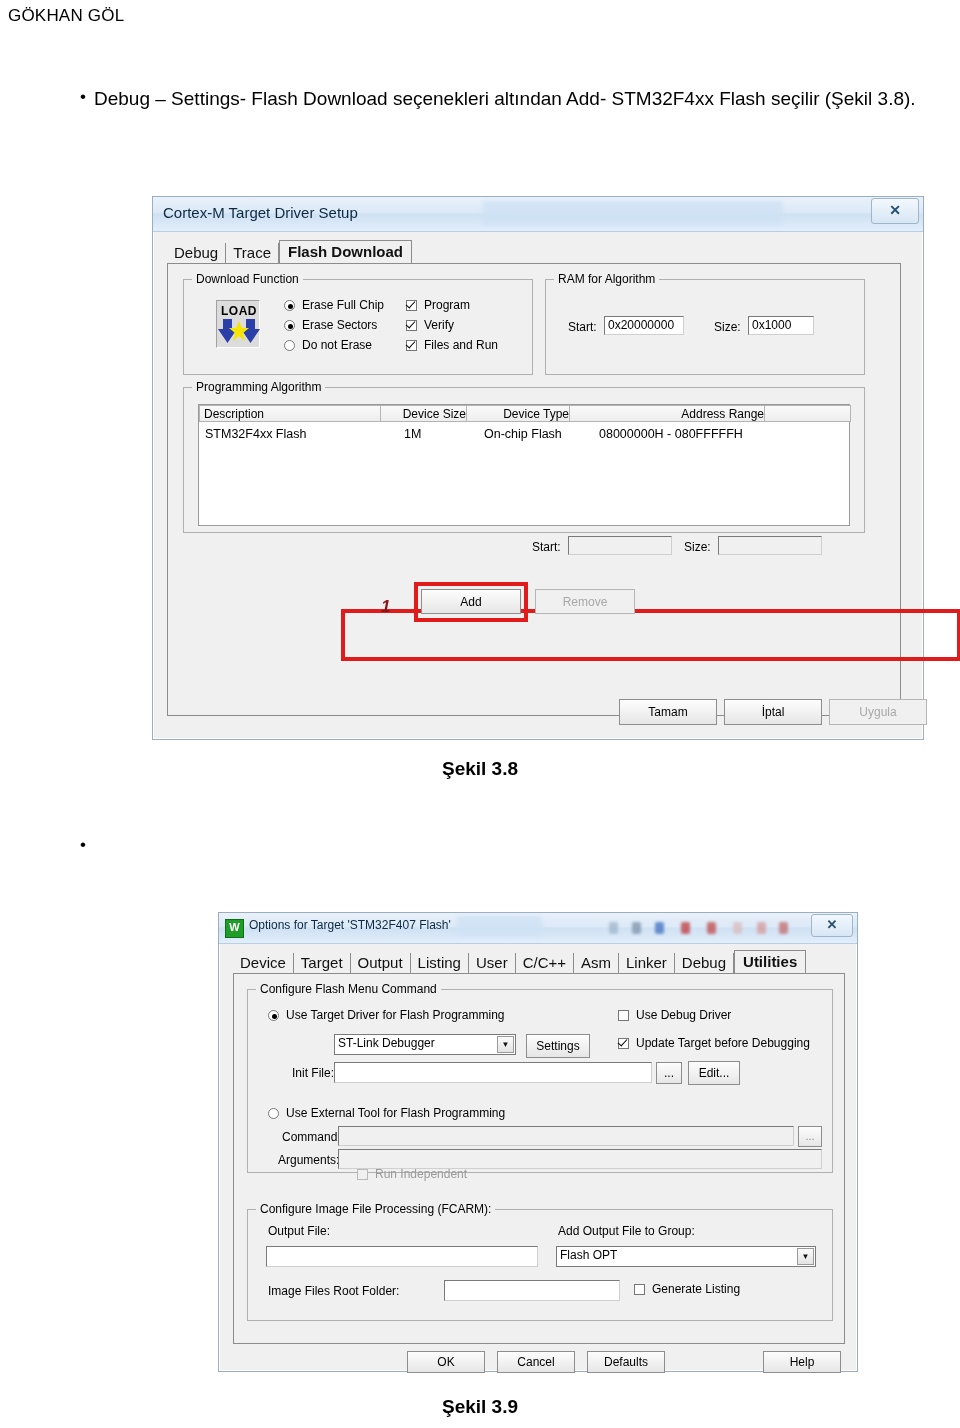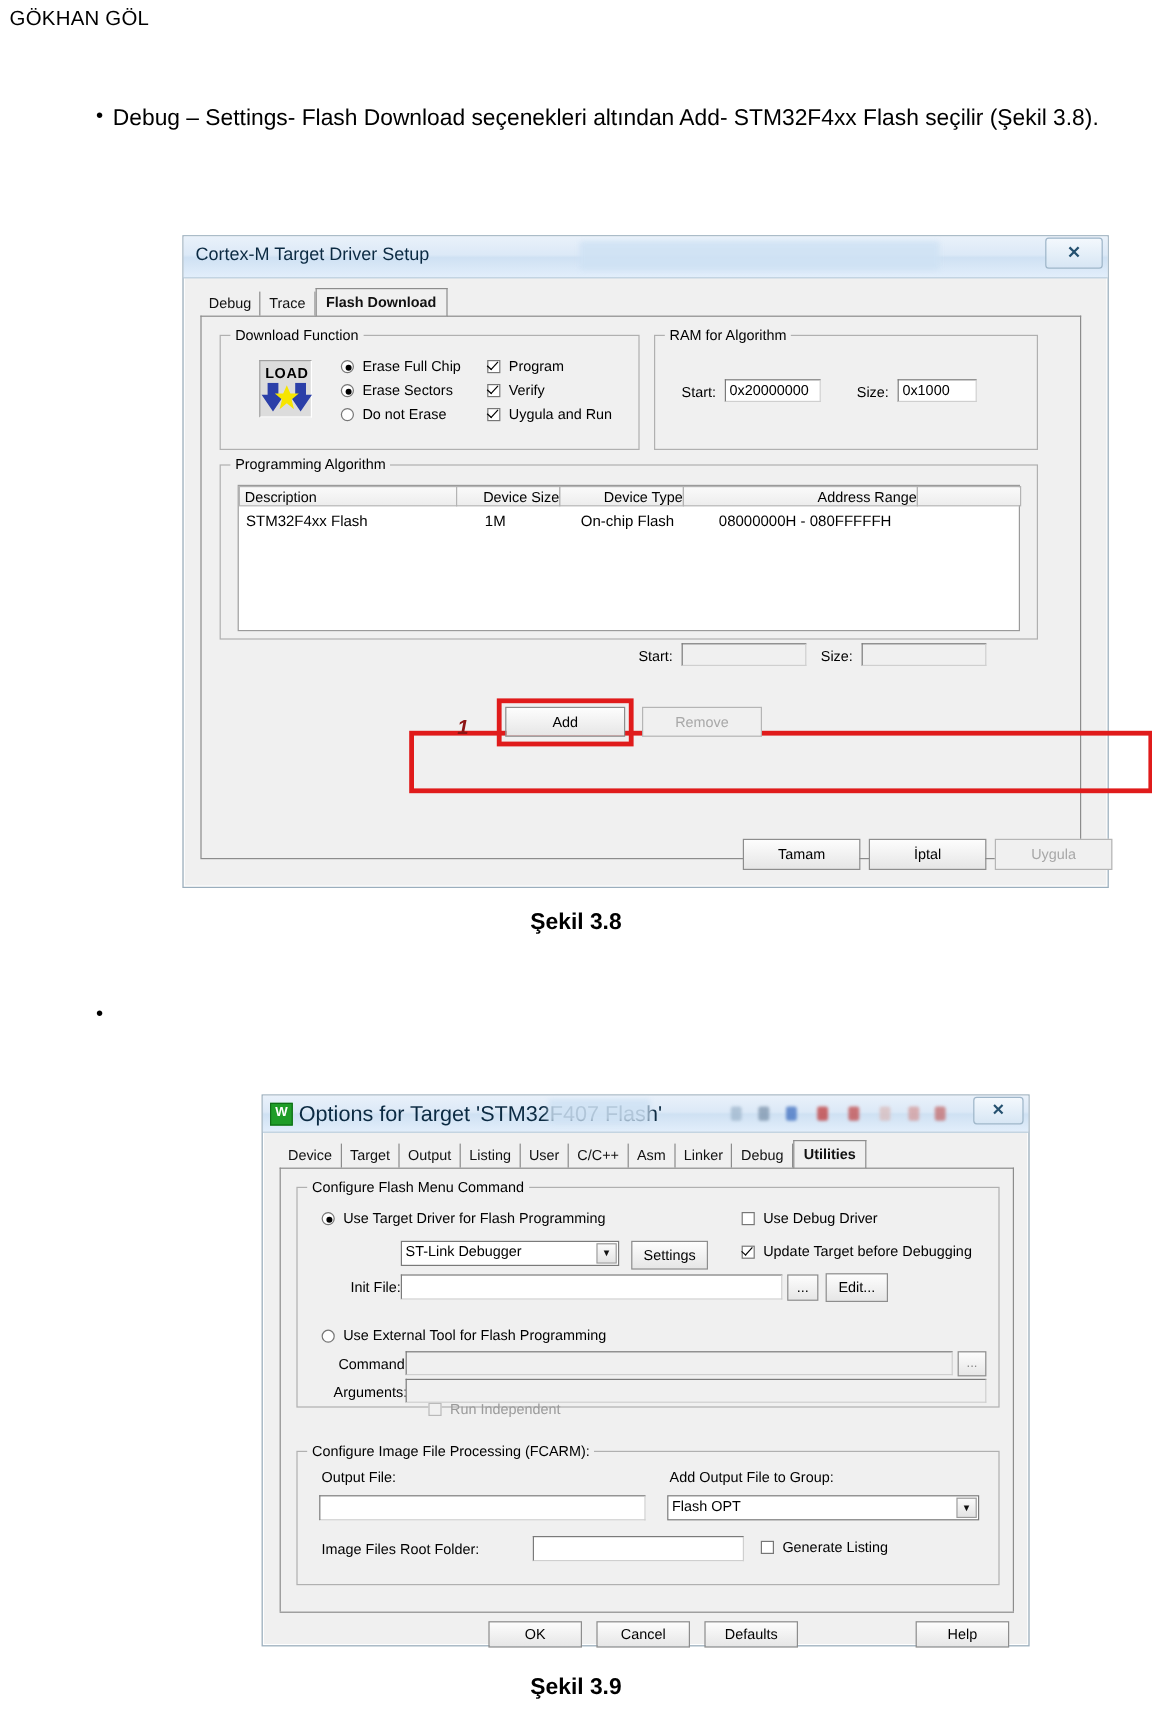--- a/index.html
+++ b/index.html
@@ -29,21 +29,21 @@
   .titlebar .ttl{position:absolute;left:10px;top:7px;font-size:15px;color:#0b2a42;white-space:nowrap;}
   .closebtn{position:absolute;right:4px;top:1px;width:46px;height:24px;
     border:1px solid #9fb6c9;border-radius:3px;
     background:linear-gradient(180deg,#f3f8fd,#d7e6f4);
     color:#24506f;font-size:14px;font-weight:bold;text-align:center;line-height:22px;}
   .blurred{position:absolute;top:4px;height:24px;background:#cfe2f4;filter:blur(2px);opacity:.85;border-radius:2px;}
   .blurdot{position:absolute;top:9px;width:9px;height:12px;filter:blur(1.4px);border-radius:2px;opacity:.75;}
 
   
   .tabstrip{position:absolute;display:flex;align-items:flex-end;height:22px;}
-  .tab{font-size:12px;padding:2px 7px 2px 7px;color:#111;border-right:1px solid #8c8c8c;line-height:16px;white-space:nowrap;}
+  .tab{font-size:15px;padding:2px 7px 2px 7px;color:#111;border-right:1px solid #8c8c8c;line-height:16px;white-space:nowrap;}
   .tab:last-child{border-right:1px solid #8c8c8c;}
   .tab.active{font-weight:bold;background:#f0f0f0;border:1px solid #8c8c8c;border-bottom:1px solid #f0f0f0;
     border-right:1px solid #8c8c8c;position:relative;top:1px;padding:3px 8px 3px 8px;}
   .tabline{position:absolute;height:1px;background:#8c8c8c;}
 
   
   .group{position:absolute;border:1px solid #b0b0b0;box-sizing:border-box;}
   .group > .glabel{position:absolute;top:-8px;left:8px;background:#f0f0f0;padding:0 4px;font-size:12px;white-space:nowrap;}
 
   .lbl{position:absolute;font-size:12px;white-space:nowrap;}
@@ -151,21 +151,21 @@
     <div class="radio" style="left:100px;top:60px;"></div>
     <div class="lbl" style="left:118px;top:18px;">Erase Full Chip</div>
     <div class="lbl" style="left:118px;top:38px;">Erase Sectors</div>
     <div class="lbl" style="left:118px;top:58px;">Do not Erase</div>
 
     <div class="check on" style="left:222px;top:20px;"></div>
     <div class="check on" style="left:222px;top:40px;"></div>
     <div class="check on" style="left:222px;top:60px;"></div>
     <div class="lbl" style="left:240px;top:18px;">Program</div>
     <div class="lbl" style="left:240px;top:38px;">Verify</div>
-    <div class="lbl" style="left:240px;top:58px;">Uygula and Run</div>
+    <div class="lbl" style="left:240px;top:58px;">Files and Run</div>
   </div>
 
   <div class="group" style="left:392px;top:82px;width:320px;height:96px;">
     <div class="glabel">RAM for Algorithm</div>
     <div class="lbl" style="left:22px;top:40px;">Start:</div>
     <div class="field" style="left:58px;top:36px;width:80px;height:19px;">0x20000000</div>
     <div class="lbl" style="left:168px;top:40px;">Size:</div>
     <div class="field" style="left:202px;top:36px;width:66px;height:19px;">0x1000</div>
   </div>
 
@@ -212,21 +212,21 @@
 
   <div class="btn" style="left:466px;top:502px;width:98px;height:26px;">Tamam</div>
   <div class="btn" style="left:571px;top:502px;width:98px;height:26px;">İptal</div>
   <div class="btn disabled" style="left:676px;top:502px;width:98px;height:26px;">Uygula</div>
 </div>
 
 <div class="win win-frame" style="left:218px;top:912px;width:640px;height:460px;">
 
   <div class="titlebar" style="height:30px;">
     <div class="keilicon" style="left:6px;top:6px;width:17px;height:17px;">W</div>
-    <div class="ttl" style="left:30px;top:5px;font-size:18px;text-align:right;">Options for Target 'STM32F407 Flash'</div>
+    <div class="ttl" style="left:30px;top:5px;font-size:12px;text-align:right;">Options for Target 'STM32F407 Flash'</div>
     <div class="blurred" style="left:238px;width:85px;top:3px;height:20px;"></div>
     <div class="blurdot" style="left:390px;background:#9fb6cc;"></div>
     <div class="blurdot" style="left:413px;background:#7c93ab;"></div>
     <div class="blurdot" style="left:436px;background:#3f6fc0;"></div>
     <div class="blurdot" style="left:462px;background:#c03a3a;"></div>
     <div class="blurdot" style="left:488px;background:#c24a4a;"></div>
     <div class="blurdot" style="left:514px;background:#d9bcbc;"></div>
     <div class="blurdot" style="left:538px;background:#d49a9a;"></div>
     <div class="blurdot" style="left:560px;background:#c46b6b;"></div>
     <div class="closebtn" style="width:40px;height:21px;line-height:19px;font-size:13px;">✕</div>

